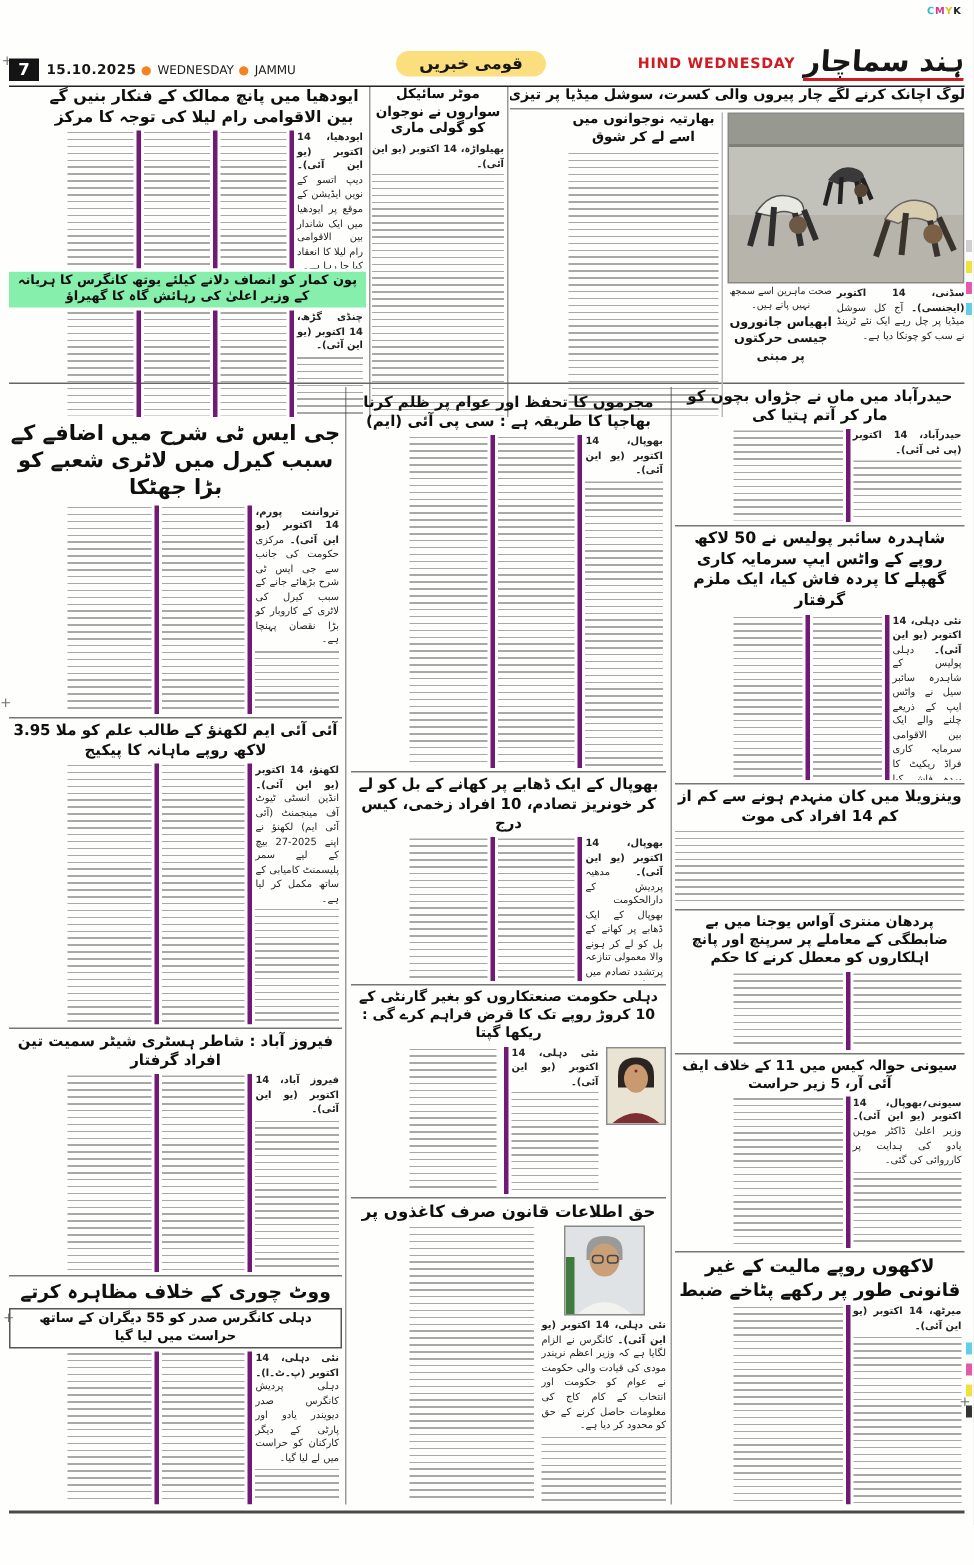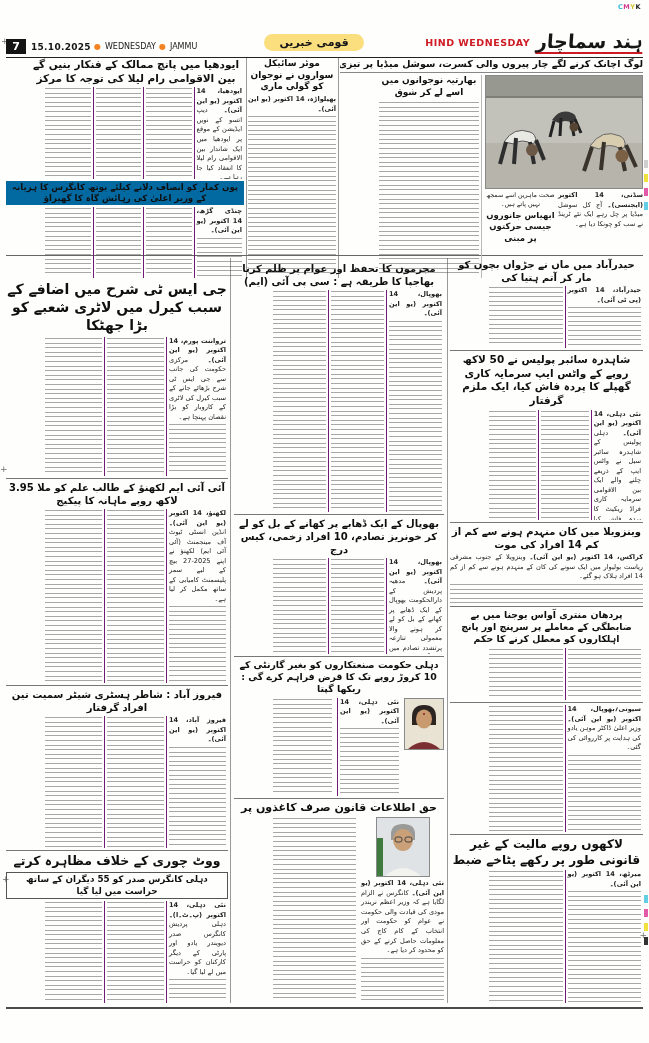--- a/index.html
+++ b/index.html
@@ -12,24 +12,24 @@
   .odot{color:#f58220;font-size:8px;margin-left:3px;}
   .banner{position:absolute;left:258px;top:-2px;width:100px;height:17px;background:#fbdf7e;border-radius:9px;display:flex;align-items:center;justify-content:center;font-weight:bold;font-size:11px;direction:rtl;}
   .mast{position:absolute;right:0;top:-4px;display:flex;align-items:center;gap:6px;}
   .masten{color:#cf1b24;font-weight:bold;font-size:9.5px;letter-spacing:.5px;}
   .mastur{font-size:19px;font-weight:bold;direction:rtl;border-bottom:2px solid #cf1b24;line-height:1.05;transform:skewX(-4deg);}
   
   .art{position:absolute;display:flex;flex-direction:column;overflow:hidden;box-sizing:border-box;}
   .rt{border-top:1px solid #777;padding-top:2px;}
   .hl{font-weight:bold;direction:rtl;text-align:center;line-height:1.3;color:#0f0f0f;margin:0 0 2px;}
   .nowrap{white-space:nowrap;overflow:hidden;}
-  .hlt{background:#0369a1;padding:1px 3px;}
+  .hlt{background:#86efac;padding:1px 3px;}
   .boxed{border:1px solid #555;padding:1px 2px;margin:1px 0 2px;}
   .cols{display:flex;direction:rtl;flex:1;min-height:0;}
-  .col{flex:1;padding:0 2px;display:flex;flex-direction:column;border-left:1px solid #701a75;min-width:0;}
+  .col{flex:1;padding:0 2px;display:flex;flex-direction:column;border-left:3px solid #701a75;min-width:0;}
   .col:last-child{border-left:none;padding-left:39px;}
   .ld{font-size:6.6px;text-align:justify;direction:rtl;line-height:1.45;color:#222;margin:0 0 1px;}
   .dl{font-weight:bold;}
   .fx{flex:1;background:repeating-linear-gradient(#4a4a4a 0 1px,transparent 1px 4.6px);opacity:.48;margin:1px 0;}
   .vr{position:absolute;width:1px;background:#9a9a9a;}
   .hr{position:absolute;height:1px;background:#666;}
   
   .exphoto{width:156px;height:112px;position:relative;background:linear-gradient(#cfcfc8 0 18%,#c3c2ba 18% 60%,#b6b4ab 60%);border:1px solid #888;overflow:hidden;}
   .exwall{position:absolute;top:0;left:0;right:0;height:20px;background:#979890;border-bottom:2px solid #7e7f78;}
   .portrait{border:1px solid #8a8a8a;background:#e7e2d4;position:relative;overflow:hidden;flex:none;}
@@ -335,37 +335,37 @@
           <div class="fx"></div>
         </div>
       <div class="col">
           <div class="fx"></div>
         </div>
     </div>
   </div>
 
   <div class="art rt" style="left:450px;top:522px;width:193px;height:82px;">
     <div class="hl" style="font-size:10px;">وینزویلا میں کان منہدم ہونے سے کم از کم 14 افراد کی موت</div>
-    <p class="ld"><span class="dl">کراکس، 14 اکتوبر (یو این آئی)۔</span> <span>وینزویلا کے جنوب مشرقی ریاست بولیوار میں ایک سونے کی کان کے منہدم ہونے سے کم از کم 14 افراد ہلاک ہو گئے۔</span></p>
     <div class="fx"></div>
   </div>
 
   <div class="art rt" style="left:450px;top:606px;width:193px;height:94px;">
     <div class="hl" style="font-size:9.4px;">پردھان منتری آواس یوجنا میں بے ضابطگی کے معاملے پر سرپنچ اور پانچ اہلکاروں کو معطل کرنے کا حکم</div>
     <div class="cols">
       <div class="col">
           <div class="fx"></div>
         </div>
       <div class="col">
           <div class="fx"></div>
         </div>
     </div>
   </div>
 
   <div class="art rt" style="left:450px;top:702px;width:193px;height:130px;">
+    <div class="hl" style="font-size:9.2px;">سیونی حوالہ کیس میں 11 کے خلاف ایف آئی آر، 5 زیر حراست</div>
     <div class="cols">
       <div class="col">
         <p class="ld"><span class="dl">سیونی؍بھوپال، 14 اکتوبر (یو این آئی)۔</span> <span>وزیر اعلیٰ ڈاکٹر موہن یادو کی ہدایت پر کارروائی کی گئی۔</span></p>
         <div class="fx"></div>
       </div>
       <div class="col">
           <div class="fx"></div>
         </div>
     </div>
   </div>

